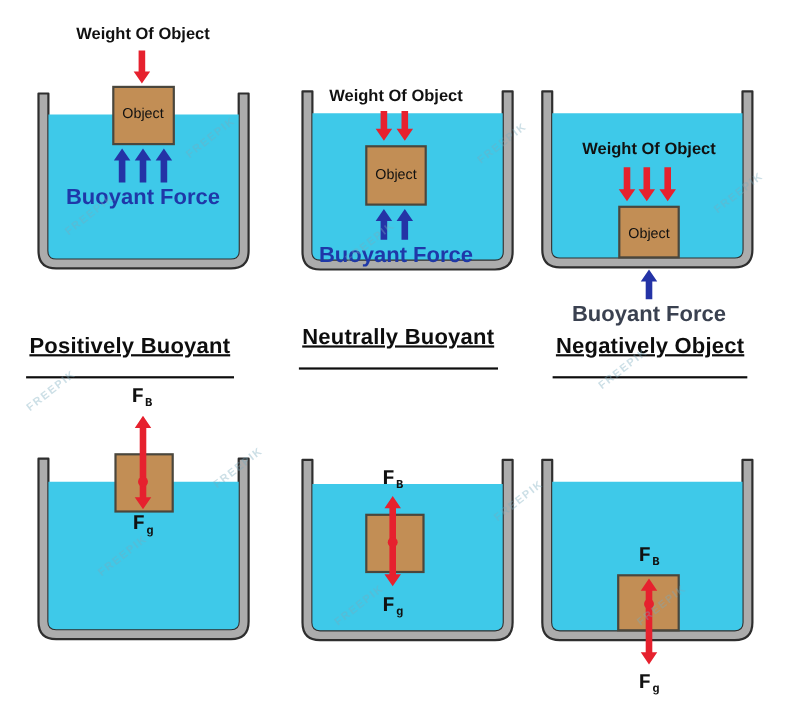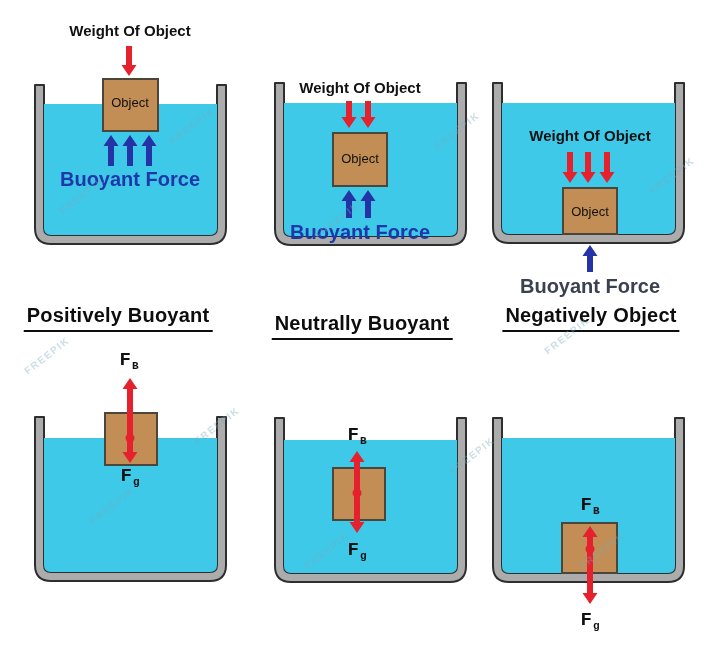--- a/index.html
+++ b/index.html
@@ -12,21 +12,21 @@
   .panel-bottom{top:340px;height:322px;font-family:Liberation Mono, monospace;}
   .panel svg{position:absolute;left:0;top:0;}
   .lbl{position:absolute;transform:translateX(-50%);white-space:nowrap;line-height:1.1;}
   .weight{font-size:15px;font-weight:bold;color:var(--dark_text,#111);}
   .objlabel{font-size:13px;font-weight:normal;color:var(--dark_text,#111);}
   .buoyant{font-size:20px;font-weight:bold;color:var(--navy_text,#1F38A8);}
   .buoyant.dark{color:var(--buoyant3_text,#3A4150);}
   .caption{
     position:absolute;transform:translateX(-50%);white-space:nowrap;
     font-size:20px;font-weight:bold;color:var(--caption,#0d0d0d);
-    border-bottom:2.5px solid var(--caption,#0d0d0d);padding:0 3px 3px 3px;letter-spacing:.2px;
+    border-bottom:2.5px solid var(--caption,#0d0d0d);padding:0 3px 15px 3px;letter-spacing:.2px;text-decoration:underline;
   }
   .flabel{font-size:19px;font-weight:bold;color:var(--dark_text,#111);}
   .fsub{font-size:11px;font-weight:bold;position:relative;top:4px;margin-left:1px;}
   
   .wallpath{fill:var(--wall,#ACACAC);stroke:var(--outline,#2E2E2E);stroke-width:2;stroke-linejoin:round;}
   .water{fill:var(--water,#45C8E9);}
   .obj{fill:var(--object,#C28E55);stroke:var(--objborder,#4A463C);stroke-width:2;}
   .ared{fill:var(--red,#E6212E);}
   .ablue{fill:var(--blue,#2433A6);}
   .dot{fill:var(--red,#E6212E);}
@@ -79,21 +79,21 @@
       <polygon class="ared" points="127,183 119.5,172 124,172 124,152 130,152 130,172 134.5,172"></polygon>
       <rect class="obj" x="83" y="188" width="54" height="46"></rect>
       <polygon class="ablue" points="110,245 102.5,256 107,256 107,272 113,272 113,256 117.5,256"></polygon>
     </svg>
     <div class="lbl weight" style="left:110px;top:128px;">Weight Of Object</div>
     <div class="lbl objlabel" style="left:110px;top:205px;">Object</div>
     <div class="lbl buoyant dark" style="left:110px;top:275px;">Buoyant Force</div>
   </div>
 
   <div class="caption" style="left:118px;top:304px;">Positively Buoyant</div>
-  <div class="caption" style="left:362px;top:312px;text-align:center;">Neutrally Buoyant</div>
+  <div class="caption" style="left:362px;top:296px;text-align:center;">Neutrally Buoyant</div>
   <div class="caption" style="left:591px;top:304px;">Negatively Object</div>
 
   <div class="panel panel-bottom" style="left:0;">
     <svg width="240" height="322" viewBox="0 0 240 322">
       <path class="wallpath" d="M35,77 L35,225 Q35,241 51,241 L210,241 Q226,241 226,225 L226,77 L217,77 L217,225 Q217,232 210,232 L51,232 Q44,232 44,225 L44,77 Z"></path>
       <path class="water" d="M44,98 L217,98 L217,225 Q217,232 210,232 L51,232 Q44,232 44,225 Z"></path>
       <rect class="obj" x="105" y="73" width="52" height="52"></rect>
       <polygon class="ared" points="130,38 122.5,49 127,49 127,98 133,98 133,49 137.5,49"></polygon>
       <polygon class="ared" points="130,123 122.5,112 127,112 127,98 133,98 133,112 137.5,112"></polygon>
       <circle class="dot" cx="130" cy="98" r="4.5"></circle>

